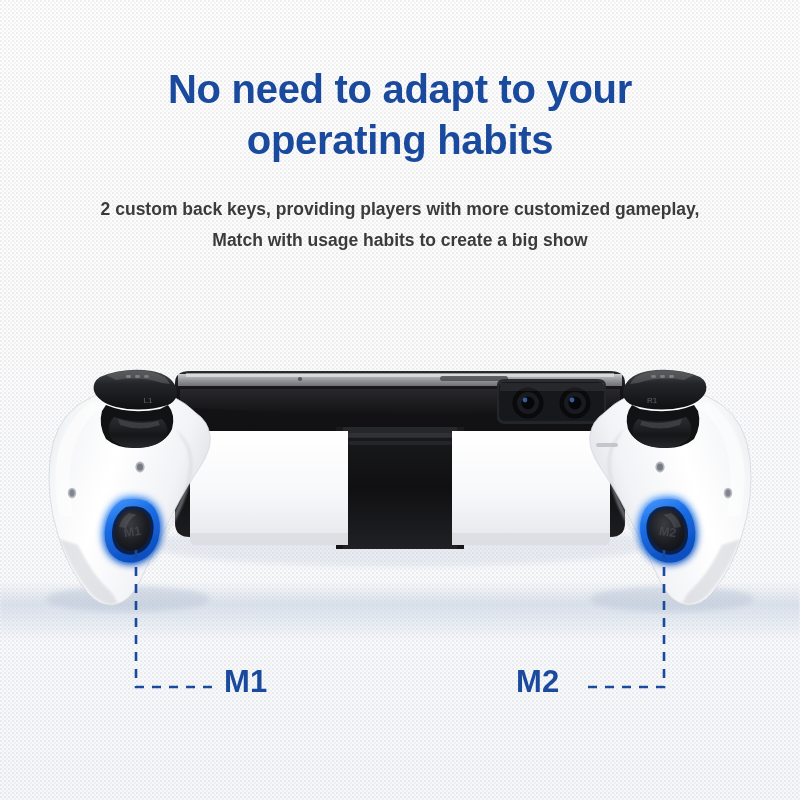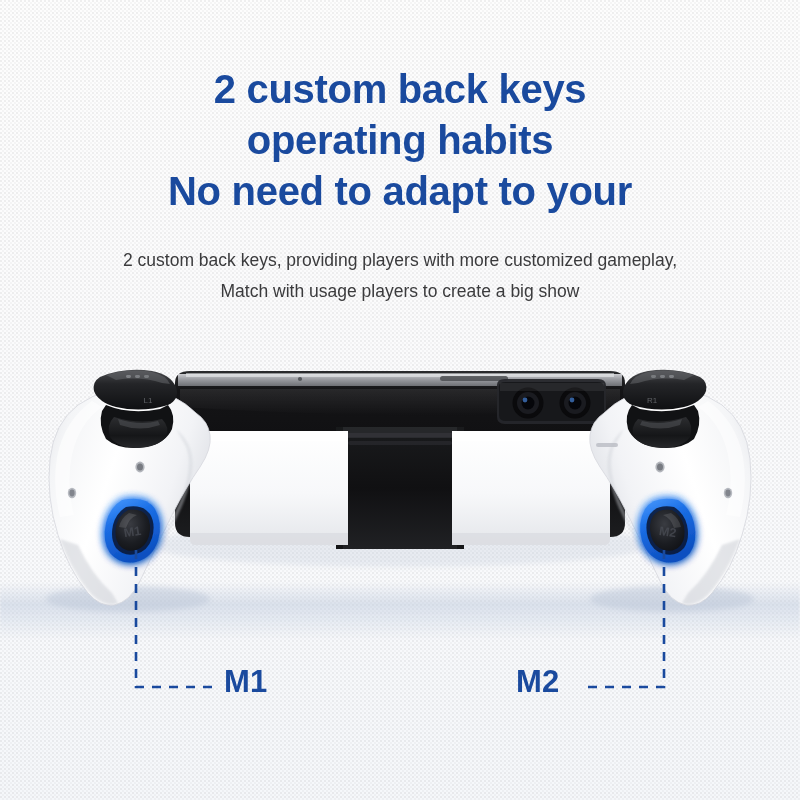--- a/index.html
+++ b/index.html
@@ -64,21 +64,21 @@
   }
   .headline .hl-line { display: block; white-space: nowrap; }
 
   .subcopy {
     margin: 4px;
     padding: 0;
     margin-top: 28px;
     font-size: 17.5px;
     line-height: 31px;
     color: #3b3b3d;
-    font-weight: normal;
+    font-weight: bold;
   }
   .subcopy .sub-line { display: block; white-space: nowrap; }
 
   
   .scene {
     position: absolute;
     left: 0;
     top: 355px;
     width: 652px;
     height: 300px;
@@ -127,27 +127,26 @@
 </head>
 <body>
 
 <div id="poster">
 
   <div class="bg-vignette"></div>
   <div class="bg-texture"></div>
 
   <div class="text-block">
     <h1 class="headline">
-      <span class="hl-line">2 custom back keys</span>
+      <span class="hl-line">No need to adapt to your</span>
       <span class="hl-line">operating habits</span>
-      <span class="hl-line">No need to adapt to your</span>
     </h1>
     <p class="subcopy">
       <span class="sub-line">2 custom back keys, providing players with more customized gameplay,</span>
-      <span class="sub-line">Match with usage players to create a big show</span>
+      <span class="sub-line">Match with usage habits to create a big show</span>
     </p>
   </div>
 
   <div class="floor-band"></div>
 
   <div class="scene">
     <svg width="800" height="300" viewBox="0 0 800 300" xmlns="http://www.w3.org/2000/svg">
       <defs>
 
         <linearGradient id="shellL" x1="0" y1="0" x2="1" y2="0.45">

